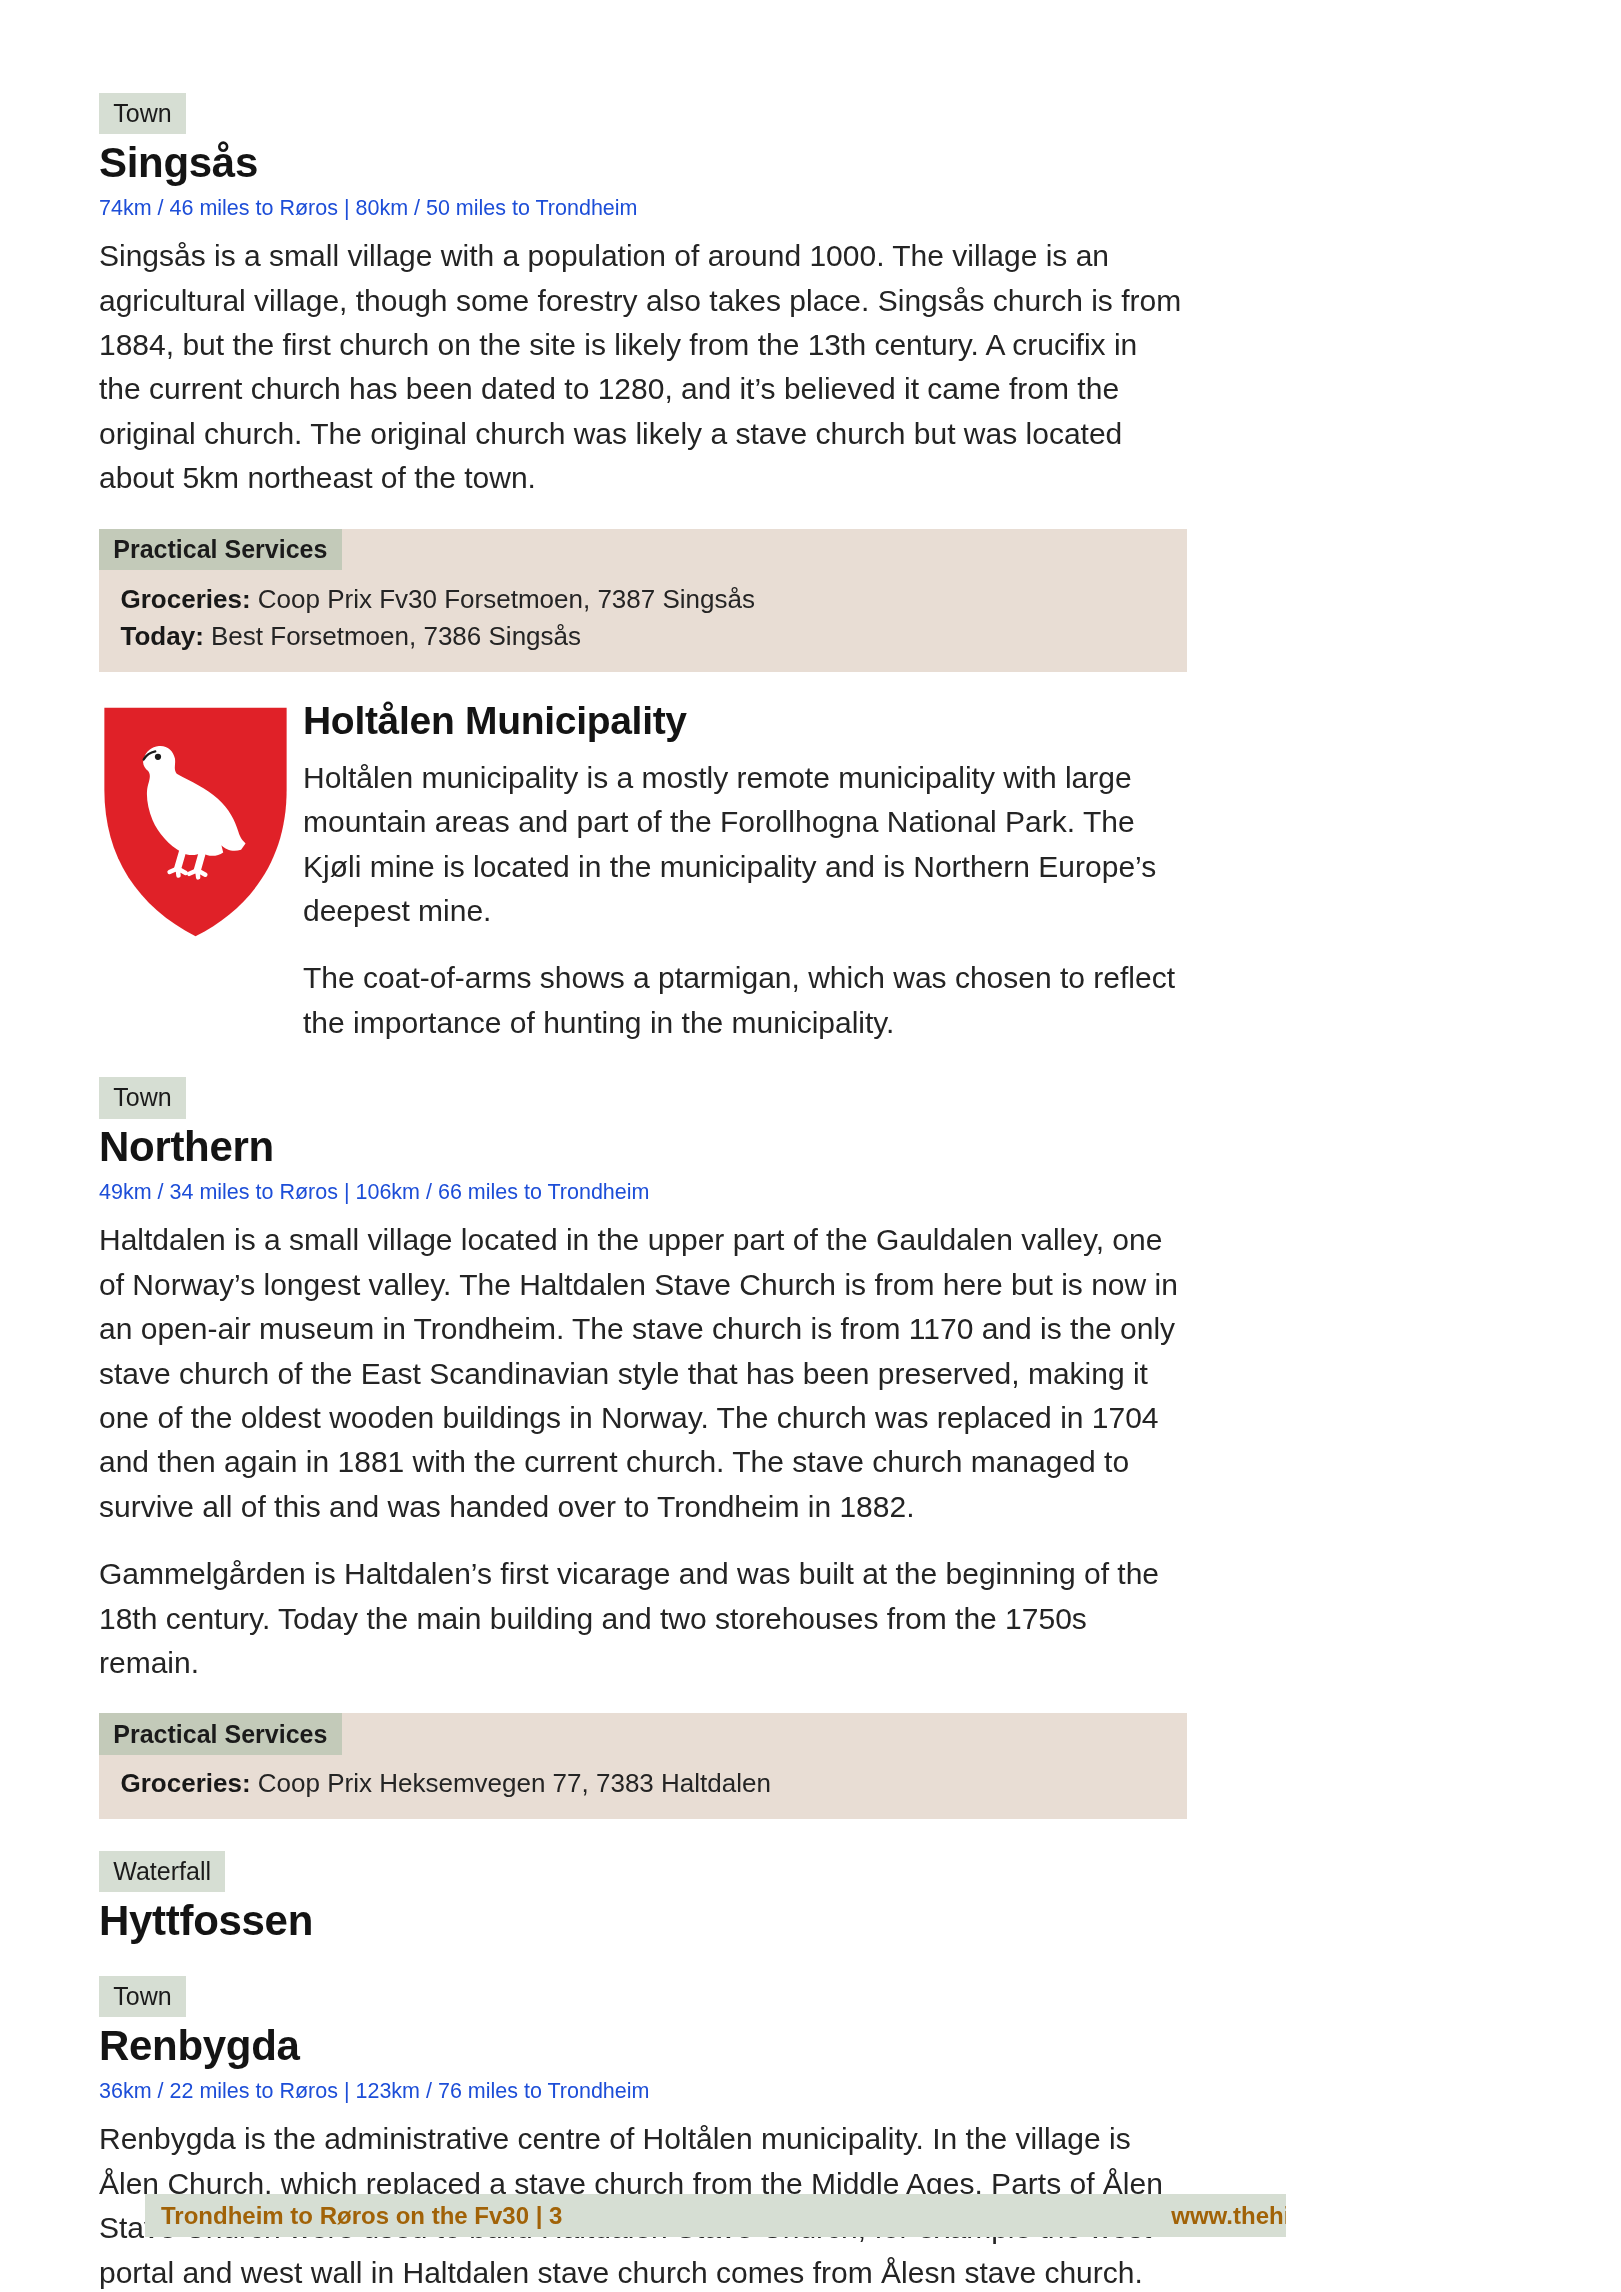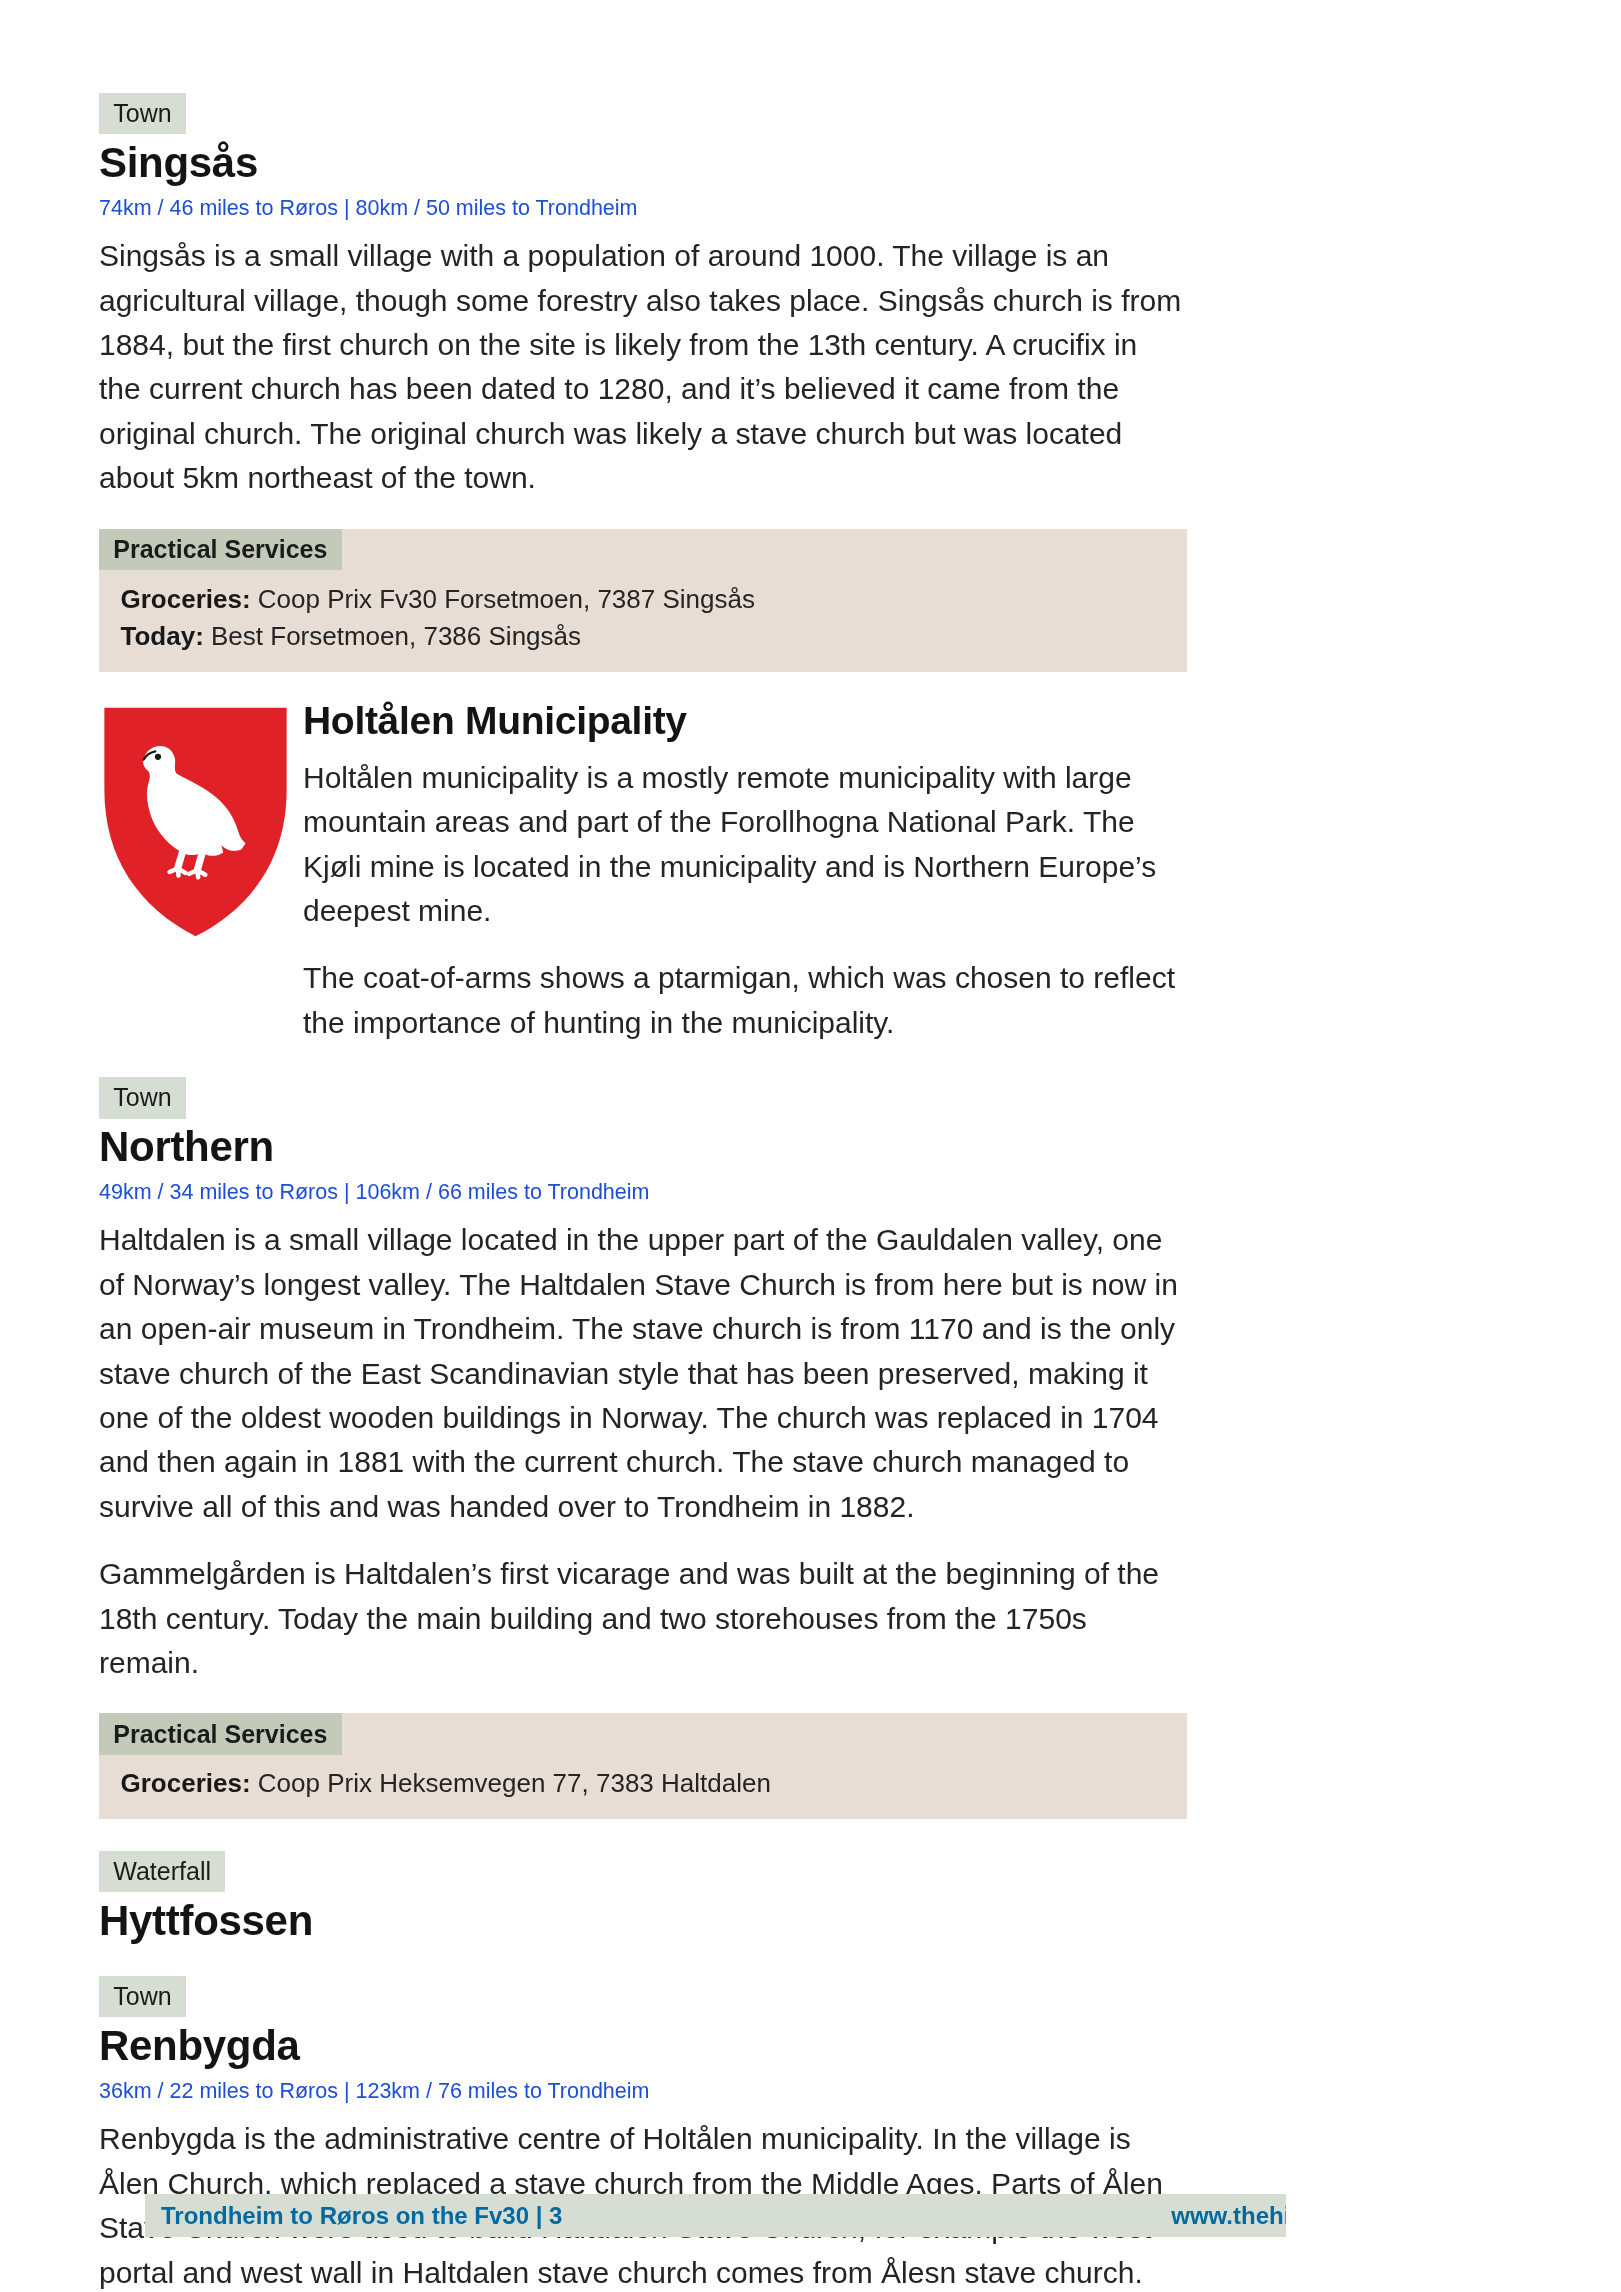--- a/index.html
+++ b/index.html
@@ -68,21 +68,21 @@
   }
   
   .footer{
     position:absolute;
     left:145px;top:2194px;
     width:1336px;height:43px;
     background:var(--footer-bg,#d6ded3);
     box-sizing:border-box;
     display:flex;align-items:center;justify-content:space-between;
     padding:8px 16px;
-    font-size:24px;font-weight:700;color:#0369a1;
+    font-size:24px;font-weight:700;color:#a16207;
   }
 </style>
 </head>
 <body>
 
 <div class="page">
   <div class="content">
 
     <section class="section first">
       <span class="badge">Town</span>

